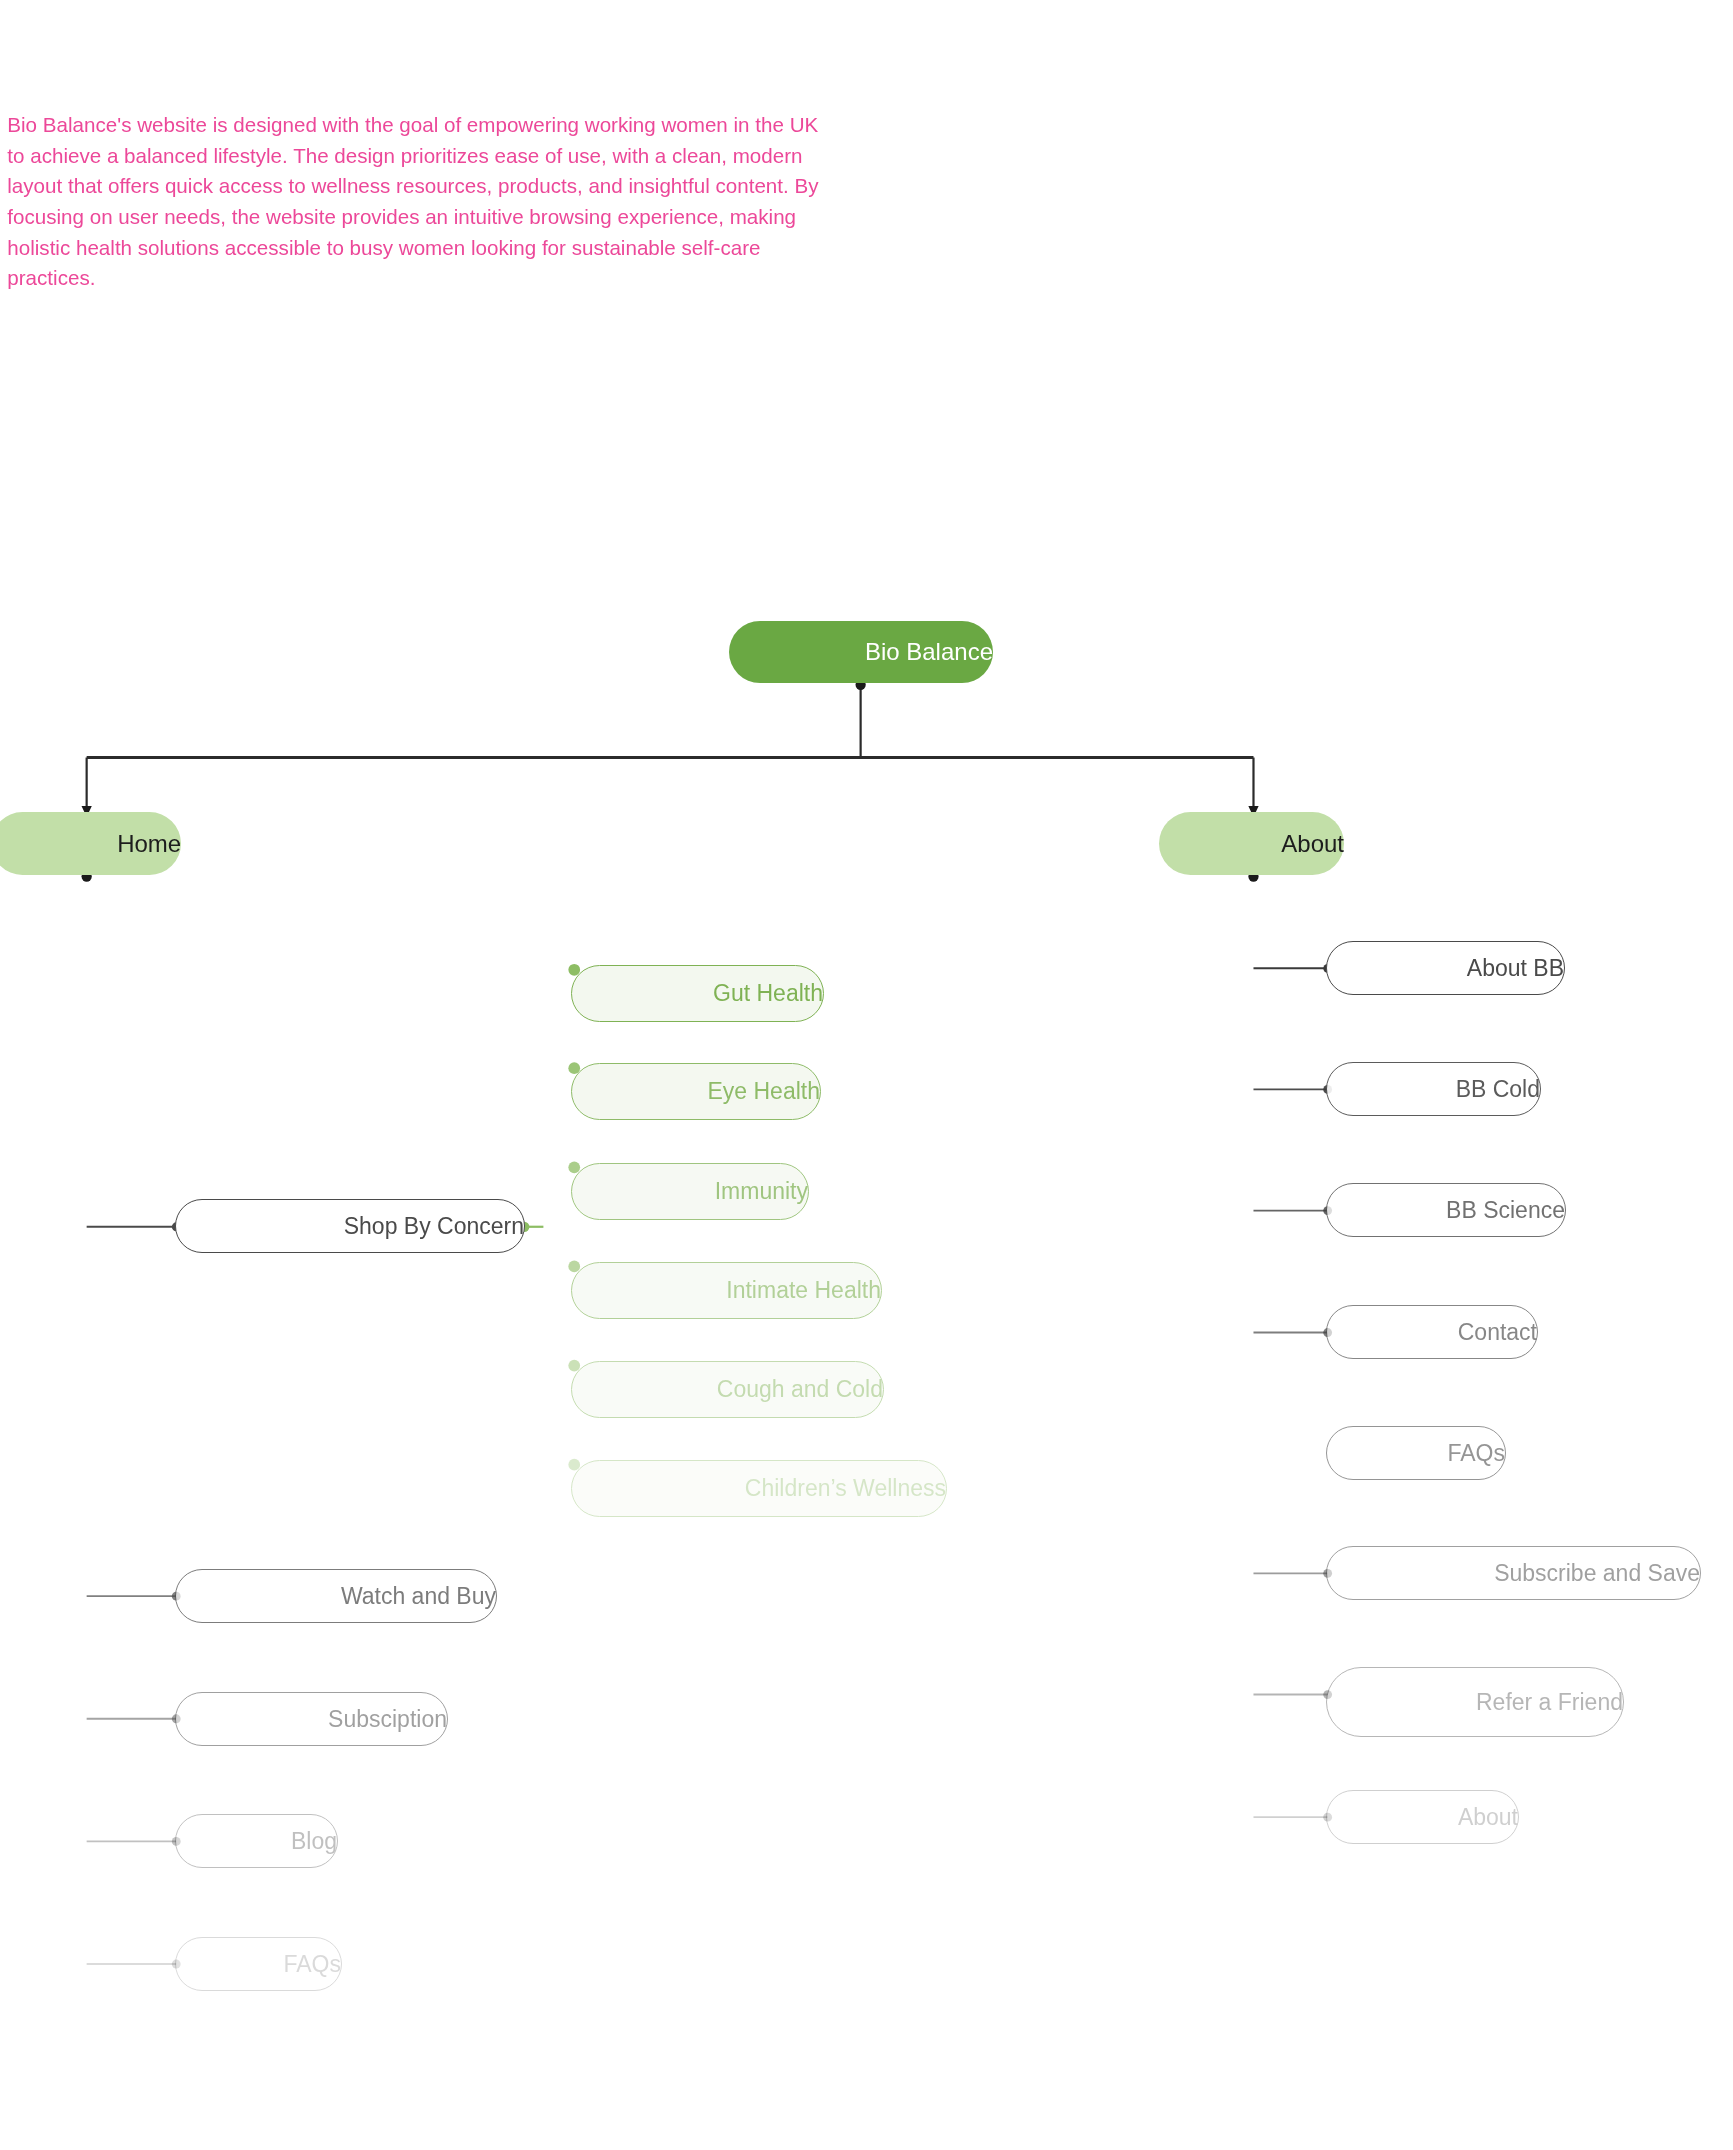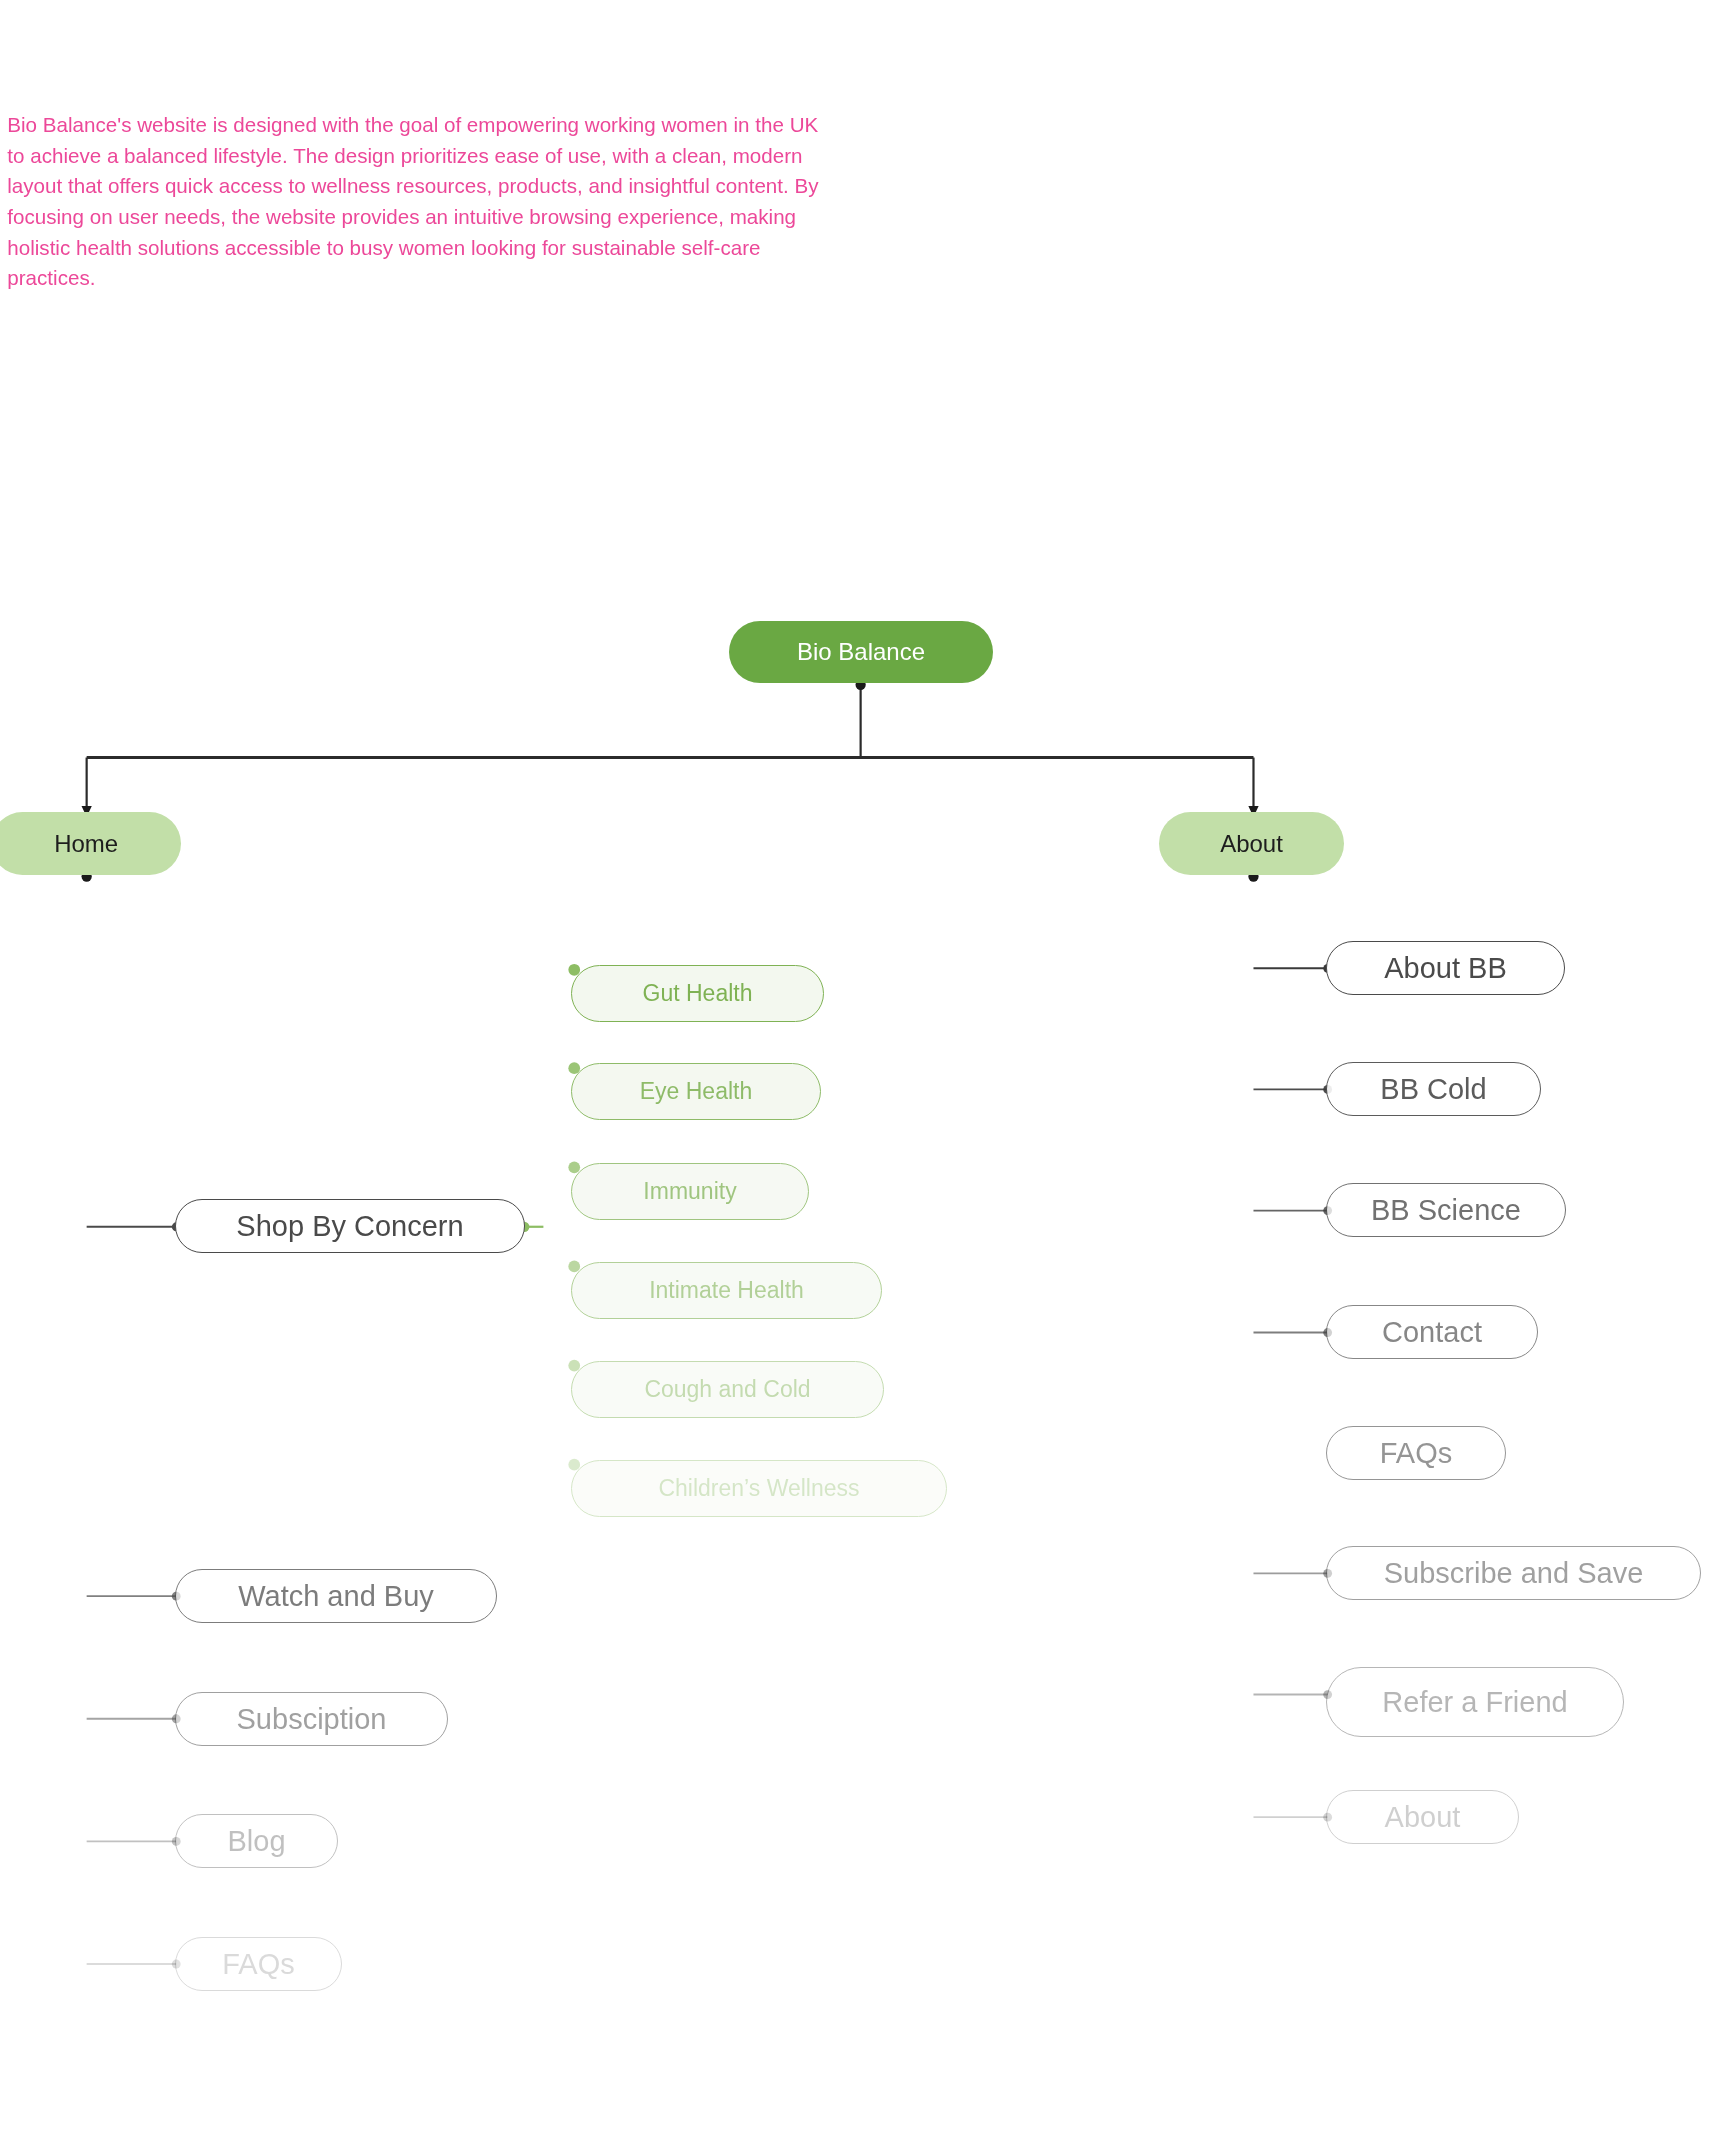--- a/index.html
+++ b/index.html
@@ -11,25 +11,25 @@
   #intro{position:absolute;left:7.3px;top:110px;width:867px;}
   #intro-title{font-size:23px;font-weight:700;color:#1a1a1a;letter-spacing:0.1px;margin:0 0 22px 0;}
   #intro-body{font-size:20.6px;line-height:1.49;color:#ec4899;margin:0;max-width:826px;}
 
   
   #diagram{position:absolute;left:0;top:0;width:1733px;height:2151px;}
   #wires{position:absolute;left:0;top:0;width:1733px;height:2151px;pointer-events:none;}
 
   
   .node{position:absolute;box-sizing:border-box;display:flex;align-items:center;
-        justify-content:center;border-radius:734px;white-space:nowrap;}
+        justify-content:flex-end;border-radius:734px;white-space:nowrap;}
 
   .node-root{background:#6aa843;color:#ffffff;font-size:24px;border:none;}
   .node-sec{background:#c2dfa8;color:#1d1d1d;font-size:24px;border:none;}
-  .node-plain{background:#ffffff;border:1.5px solid #4a4a4a;color:#4a4a4a;font-size:29px;}
+  .node-plain{background:#ffffff;border:1.5px solid #4a4a4a;color:#4a4a4a;font-size:23px;}
   .node-green{background:#f3f8ef;border:1.5px solid #7fb254;color:#7fb254;font-size:23px;margin-top:24px;}
 </style>
 </head>
 <body>
 
 <div id="intro">
   <p id="intro-body">Bio Balance's website is designed with the goal of empowering working women in the UK to achieve a balanced lifestyle. The design prioritizes ease of use, with a clean, modern layout that offers quick access to wellness resources, products, and insightful content. By focusing on user needs, the website provides an intuitive browsing experience, making holistic health solutions accessible to busy women looking for sustainable self-care practices.</p>
 </div>
 
 <div id="diagram">

